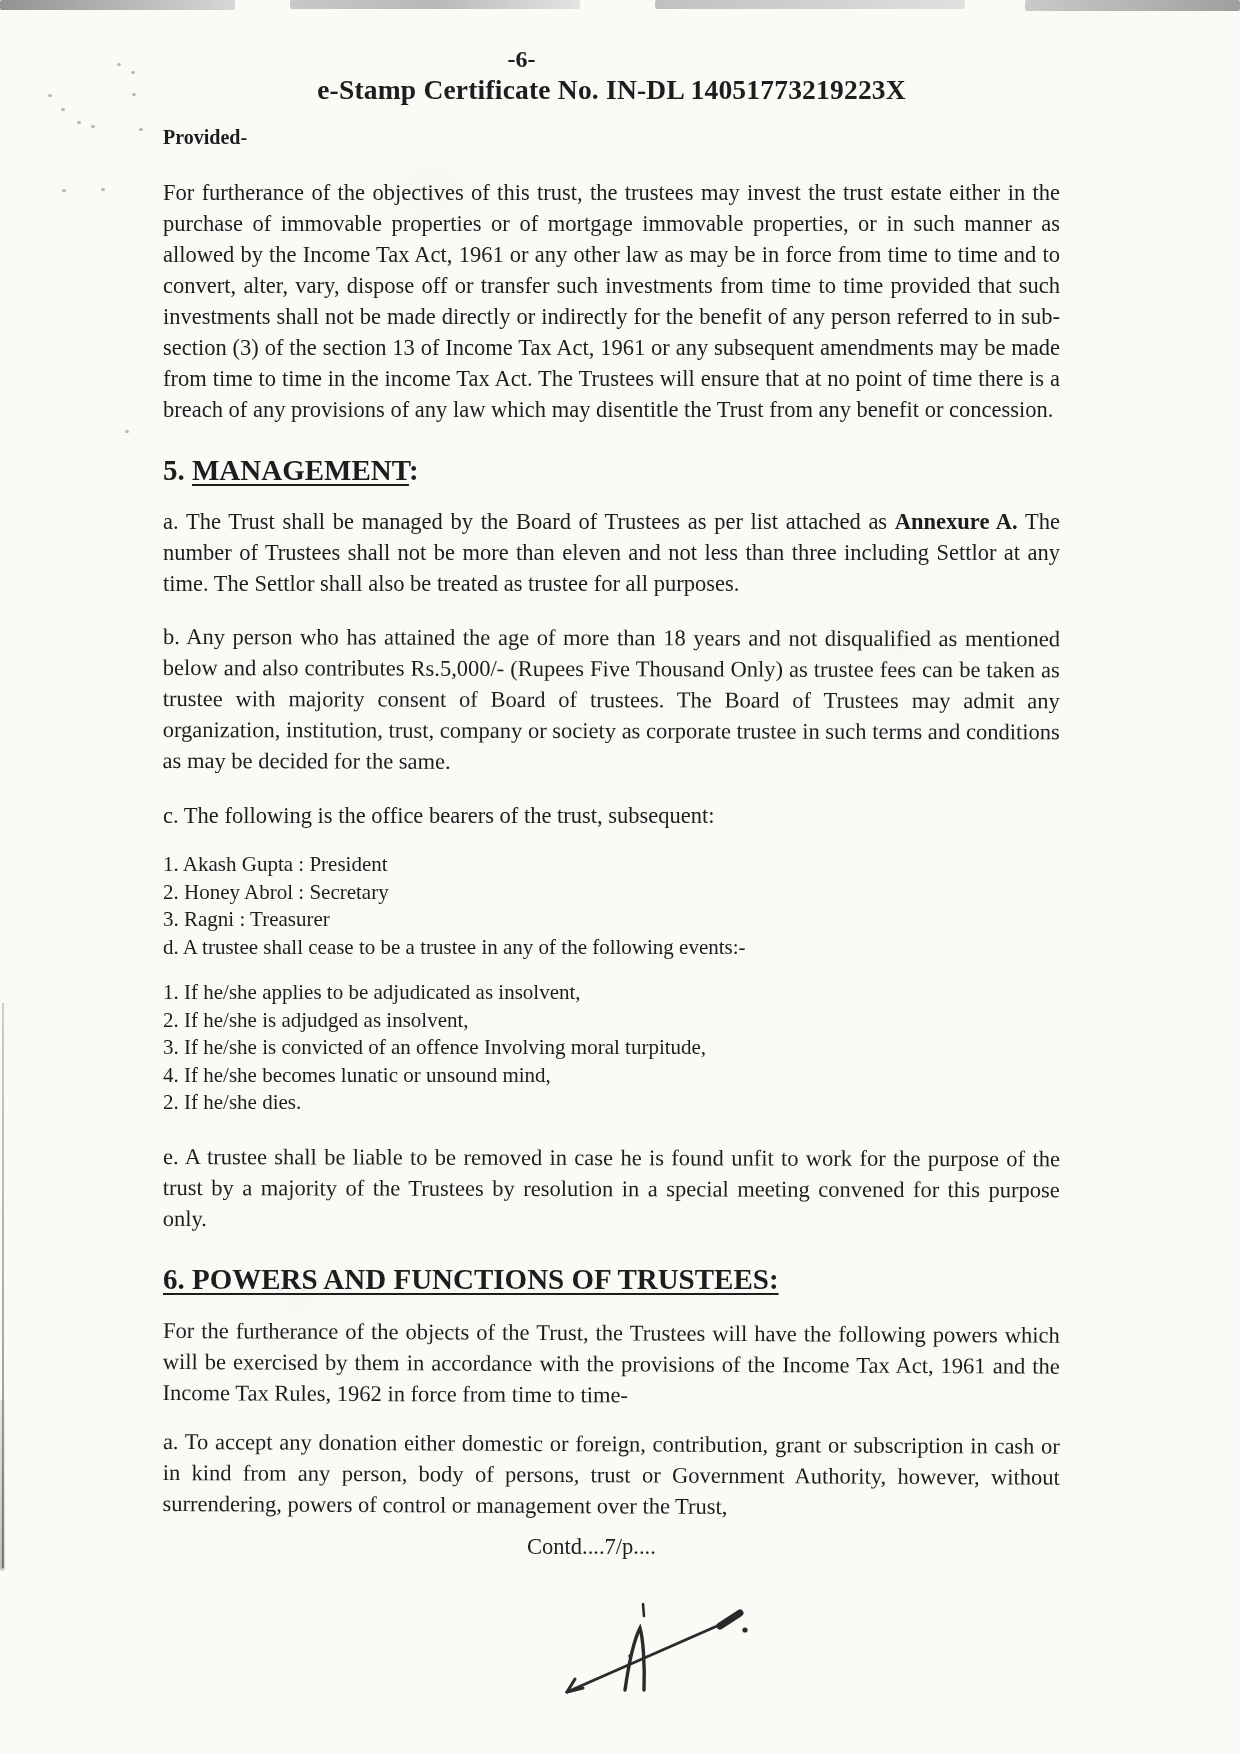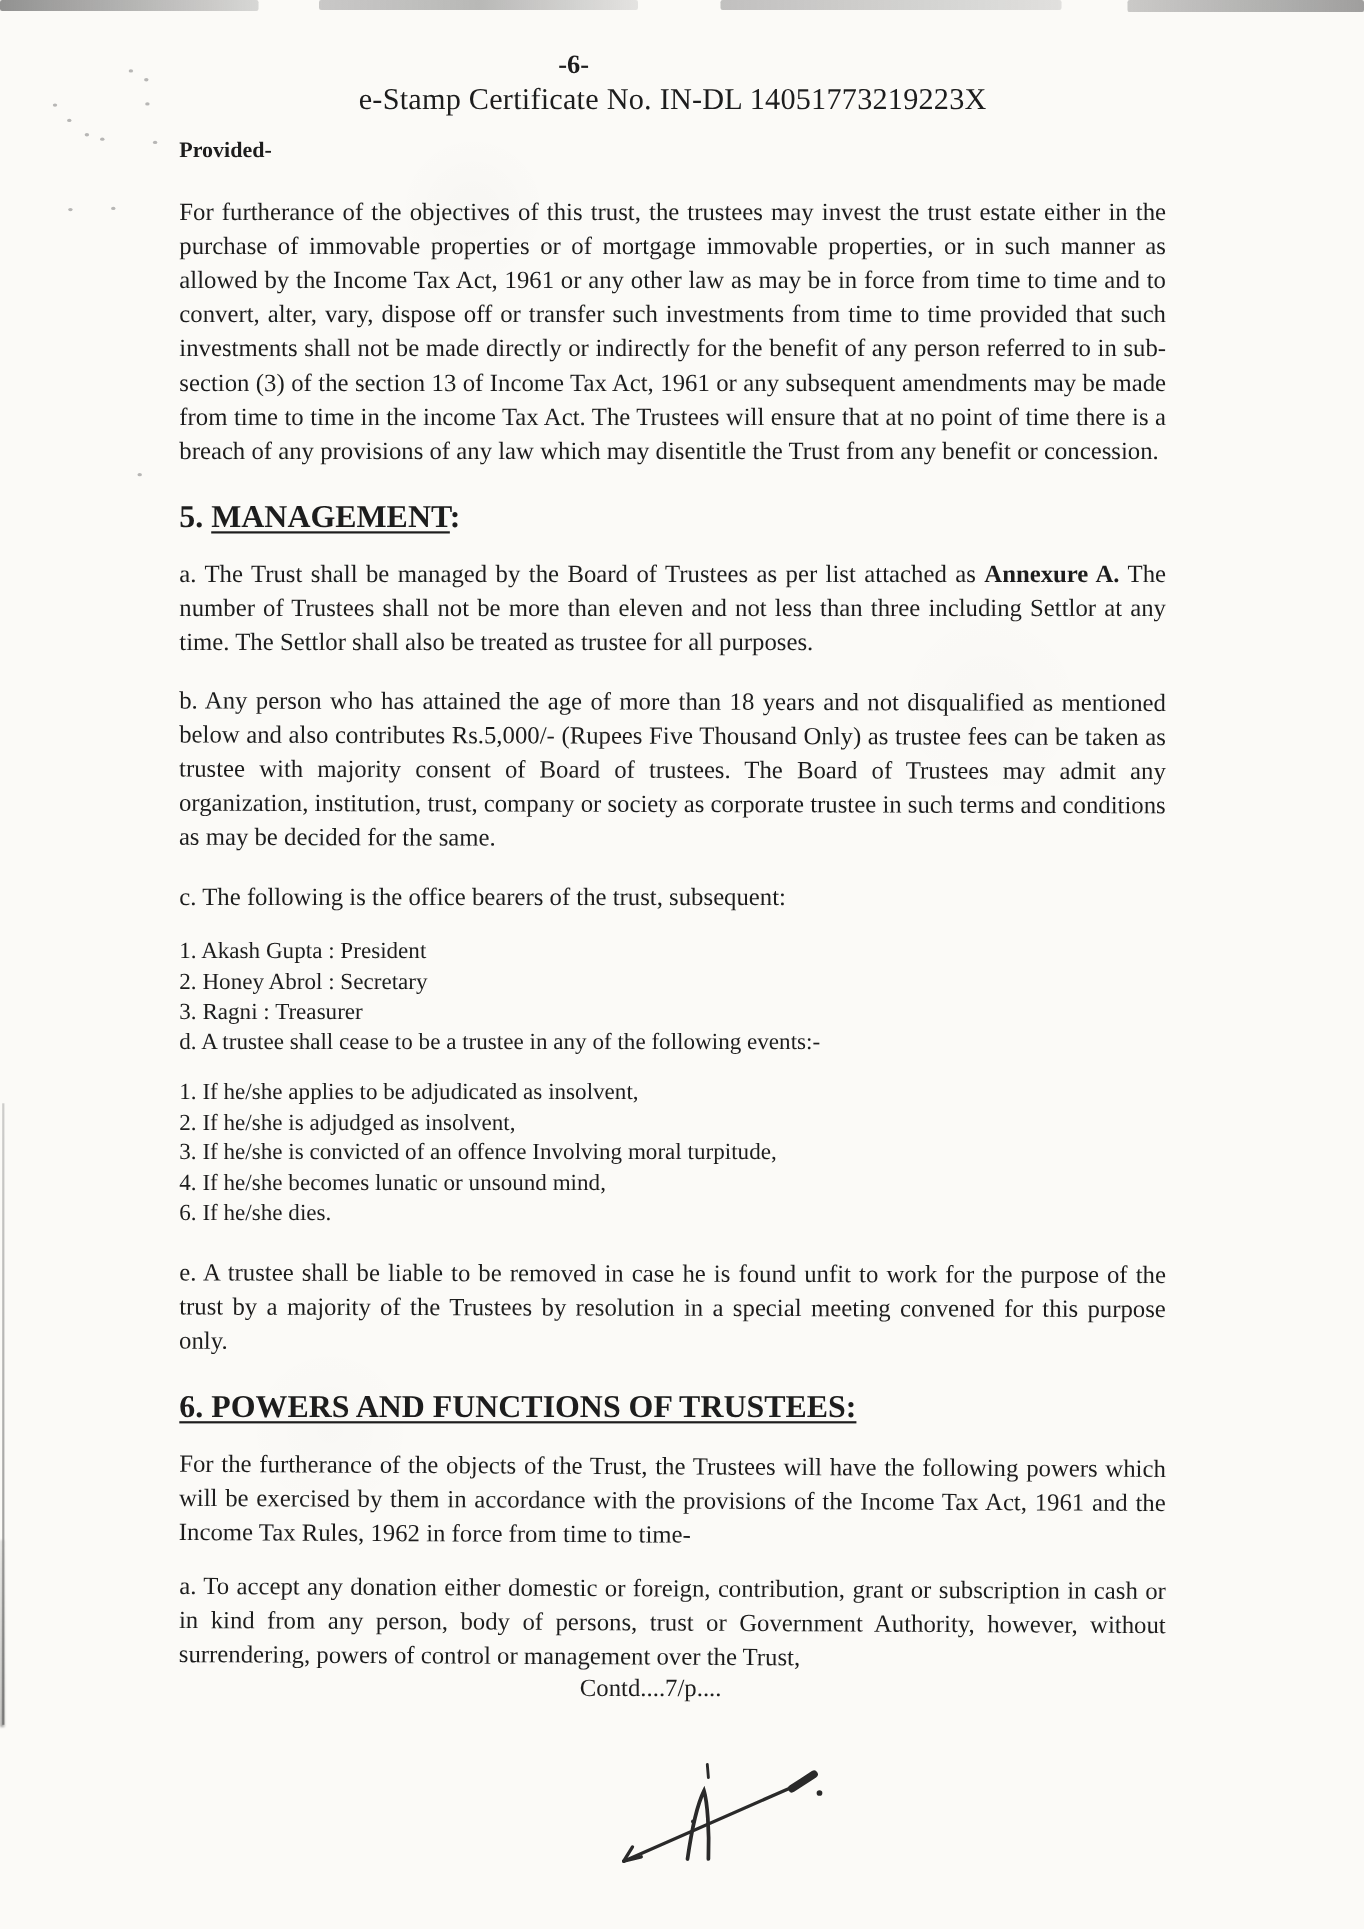--- a/index.html
+++ b/index.html
@@ -11,37 +11,37 @@
     background-image:
       radial-gradient(circle at 430px 190px, rgba(0,0,0,0.015), transparent 70px),
       radial-gradient(circle at 900px 640px, rgba(0,0,0,0.012), transparent 90px),
       radial-gradient(circle at 300px 1300px, rgba(0,0,0,0.012), transparent 80px);
     overflow:hidden;
     font-family:"Liberation Serif", serif;
     color:#1d1d1d;
   }
   .content { position:absolute; left:163px; top:0; width:897px; }
   .pnum { margin:46px 0 0; font-size:24px; line-height:26px; font-weight:bold; text-align:center; transform:translateX(-90px); }
-  .title { margin:2px 0 4px; font-size:27.5px; line-height:32px; font-weight:normal; text-align:center; letter-spacing:0.2px; }
+  .title { margin:2px 0 4px; font-size:27.5px; line-height:32px; font-weight:bold; text-align:center; letter-spacing:0.2px; }
   .provided { margin:16px 0 0; font-size:20px; line-height:31px; font-weight:bold; }
   .para { font-size:22.5px; line-height:31px; text-align:justify; }
   .p-intro { margin:24px 0 0; }
   .sec-head { font-size:29px; line-height:31px; font-weight:bold; }
   .h5 { margin:30px 0 0; }
   .h6 { margin:30px 0 0; }
   .uline { text-decoration:underline; text-decoration-thickness:2px; text-underline-offset:4px; }
   .p-a { margin:20px 0 16px; }
   .p-b { margin:22px 0 0; }
   .p-c { margin:24px 0 0; text-align:left; }
   .linelist { margin:20px 0 0; font-size:21px; line-height:27.5px; text-align:left; }
   .linelist2 { margin:18px 0 0; }
   .p-e { margin:24px 0 0; }
   .p-f { margin:20px 0 0; }
   .p-g { margin:18px 0 0; }
-  .contd { margin:0; font-size:22.5px; line-height:31px; text-align:center; transform:translateX(-20px); }
+  .contd { margin:12px; font-size:22.5px; line-height:31px; text-align:center; transform:translateX(-20px); }
   .bold { font-weight:bold; }
   .tilt-s { transform:rotate(0.15deg); transform-origin:0 0; }
   .tilt-m { transform:rotate(0.3deg); transform-origin:0 0; }
 
   
   .streak { position:absolute; top:0; filter:blur(0.6px); border-radius:2px; }
   .s1 { left:0;    width:235px; height:10px; background:linear-gradient(90deg, rgba(110,110,110,.75), rgba(150,150,150,.35)); }
   .s2 { left:290px; width:290px; height:9px;  background:linear-gradient(90deg, rgba(140,140,140,.45), rgba(130,130,130,.55), rgba(160,160,160,.25)); }
   .s3 { left:655px; width:310px; height:9px;  background:linear-gradient(90deg, rgba(135,135,135,.5), rgba(165,165,165,.3)); }
   .s4 { left:1025px; width:215px; height:11px; background:linear-gradient(90deg, rgba(130,130,130,.4), rgba(110,110,110,.65)); }
@@ -101,21 +101,21 @@
       <div>2. Honey Abrol : Secretary</div>
       <div>3. Ragni : Treasurer</div>
       <div>d. A trustee shall cease to be a trustee in any of the following events:-</div>
     </div>
 
     <div class="linelist linelist2">
       <div>1. If he/she applies to be adjudicated as insolvent,</div>
       <div>2. If he/she is adjudged as insolvent,</div>
       <div>3. If he/she is convicted of an offence Involving moral turpitude,</div>
       <div>4. If he/she becomes lunatic or unsound mind,</div>
-      <div>6. If he/she dies.</div>
+      <div>2. If he/she dies.</div>
     </div>
 
     <p class="para p-e tilt-s">e. A trustee shall be liable to be removed in case he is found unfit to work for the purpose of the trust by a majority of the Trustees by resolution in a special meeting convened for this purpose only.</p>
 
     <div class="sec-head h6"><span class="uline">6. POWERS AND FUNCTIONS OF TRUSTEES:</span></div>
 
     <p class="para p-f tilt-m">For the furtherance of the objects of the Trust, the Trustees will have the following powers which will be exercised by them in accordance with the provisions of the Income Tax Act, 1961 and the Income Tax Rules, 1962 in force from time to time-</p>
 
     <p class="para p-g tilt-m">a. To accept any donation either domestic or foreign, contribution, grant or subscription in cash or in kind from any person, body of persons, trust or Government Authority, however, without surrendering, powers of control or management over the Trust,</p>
 

